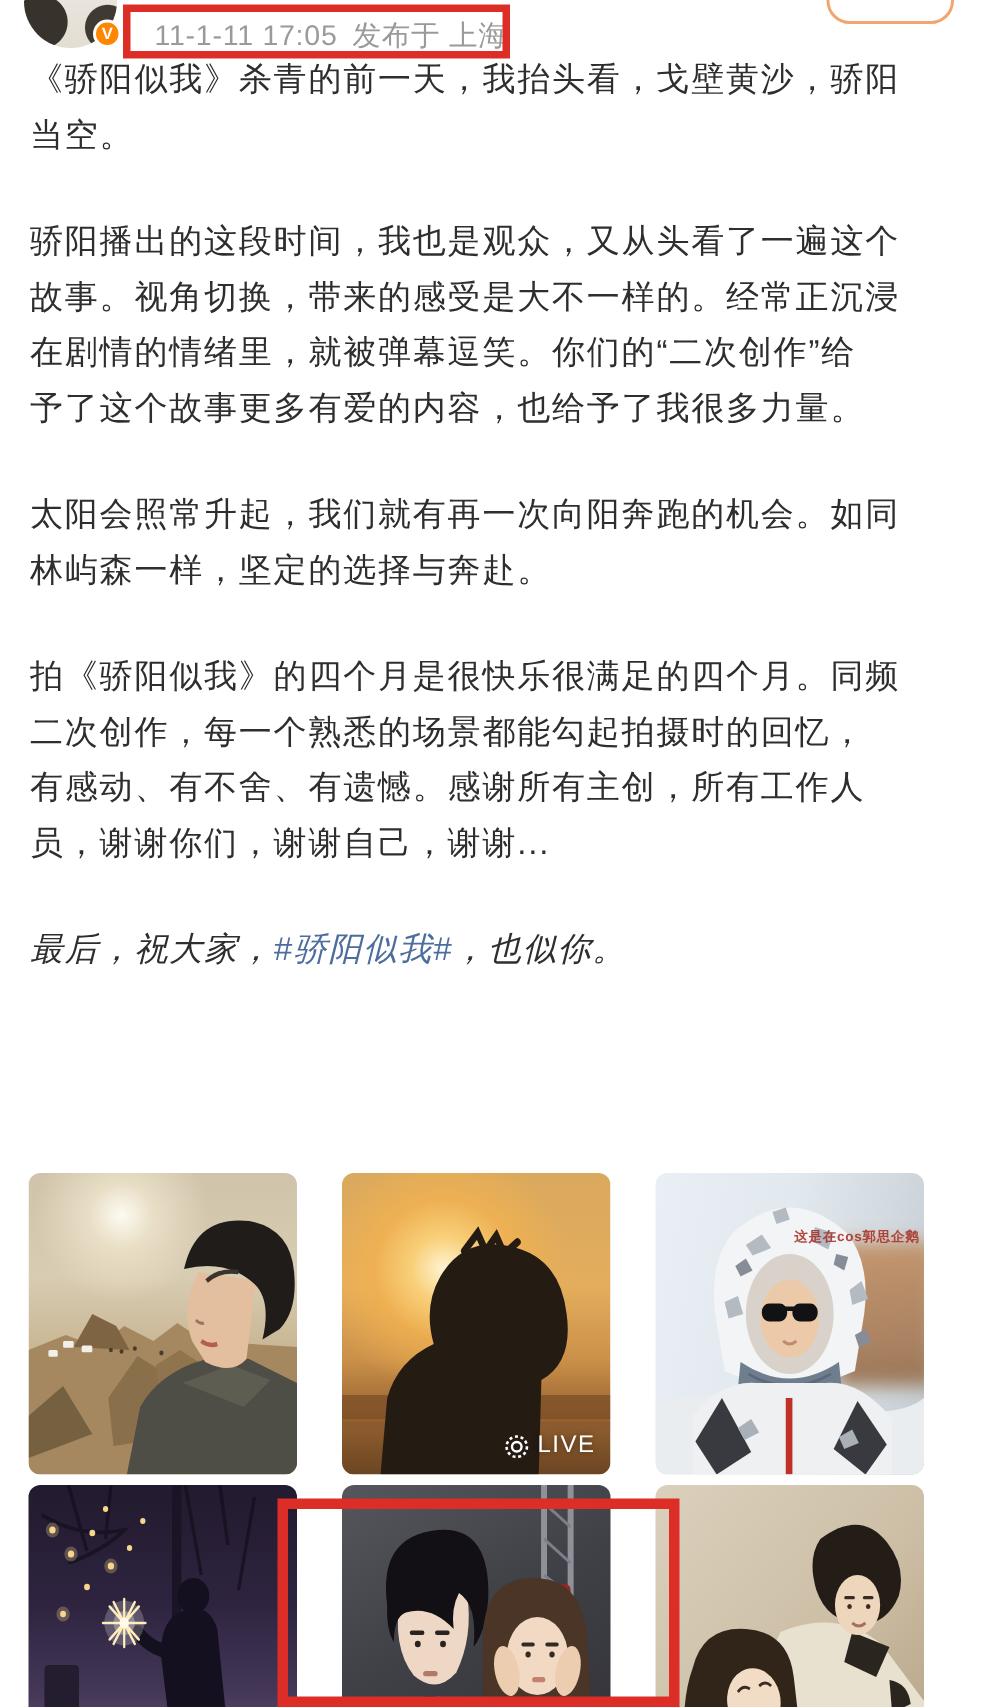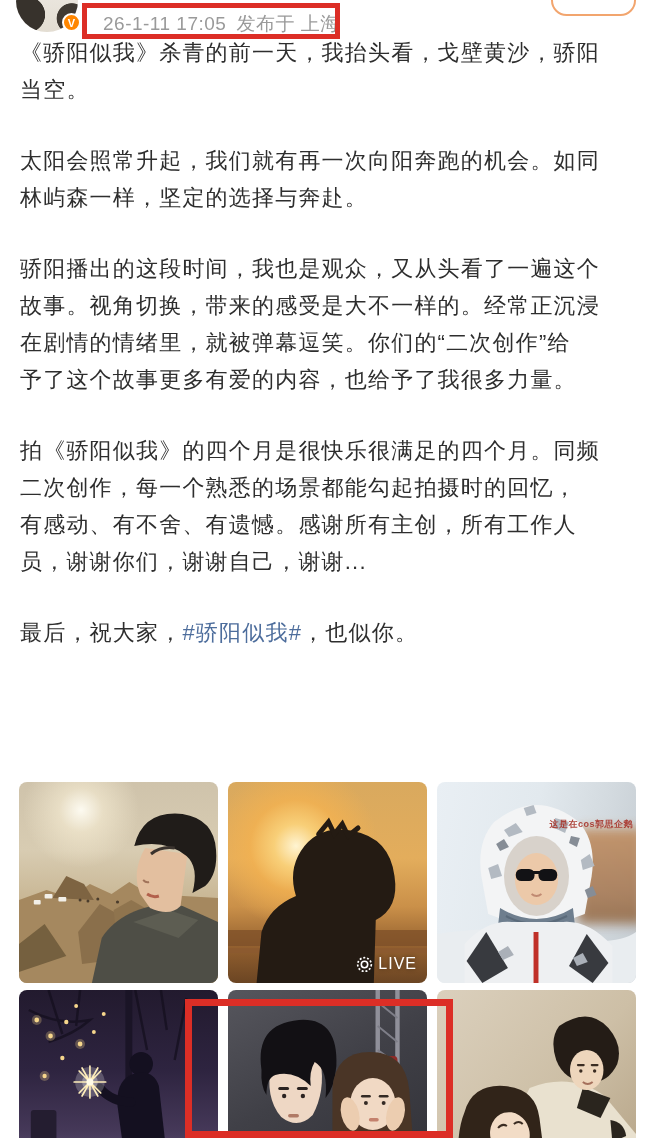--- a/index.html
+++ b/index.html
@@ -50,26 +50,26 @@
   .anno-2 { left: 185px; top: 999px; width: 268px; height: 139px; border-width: 7px; }
 
   
   .article { position: absolute; left: 20px; top: 34px; width: 622px; }
   .article p {
     font-size: 22px; line-height: 37px; color: #2e2e2e;
     letter-spacing: 1.2px;
     margin: 0 0 34px 0;
     white-space: pre-line;
   }
-  .article p.closing { margin-bottom: 13px; white-space: normal; }
+  .article p.closing { margin-bottom: 13px; white-space: normal; font-style: italic; }
   .hashtag { color: #4d6d9c; text-decoration: none; }
 
   
   .tile {
-    position: absolute; width: 199px; height: 201px;
+    position: absolute; width: 179px; height: 201px;
     border-radius: 8px; overflow: hidden;
   }
   .tile svg { position: absolute; left: 0; top: 0; width: 100%; height: 100%; }
   .t11 { left: 19px;  top: 782px; }
   .t12 { left: 228px; top: 782px; }
   .t13 { left: 437px; top: 782px; }
   .t21 { left: 19px;  top: 990px; }
   .t22 { left: 228px; top: 990px; }
   .t23 { left: 437px; top: 990px; }
 
@@ -102,33 +102,33 @@
     font-size: 9px; color: #a8352c; font-weight: bold;
     letter-spacing: 0.5px; opacity: 0.9;
   }
 </style>
 </head>
 <body>
 
 <div class="header">
   <div class="avatar"></div>
   <div class="v-badge">V</div>
-  <div class="timestamp"><span>26-1-11 17:05</span><span class="loc">发布于 上海</span></div>
+  <div class="timestamp"><span>11-1-11 17:05</span><span class="loc">发布于 上海</span></div>
   <div class="follow-partial"></div>
 </div>
 
 <div class="article">
   <p>《骄阳似我》杀青的前一天，我抬头看，戈壁黄沙，骄阳
 当空。</p>
-  <p>太阳会照常升起，我们就有再一次向阳奔跑的机会。如同
-林屿森一样，坚定的选择与奔赴。</p>
   <p>骄阳播出的这段时间，我也是观众，又从头看了一遍这个
 故事。视角切换，带来的感受是大不一样的。经常正沉浸
 在剧情的情绪里，就被弹幕逗笑。你们的“二次创作”给
 予了这个故事更多有爱的内容，也给予了我很多力量。</p>
+  <p>太阳会照常升起，我们就有再一次向阳奔跑的机会。如同
+林屿森一样，坚定的选择与奔赴。</p>
   <p>拍《骄阳似我》的四个月是很快乐很满足的四个月。同频
 二次创作，每一个熟悉的场景都能勾起拍摄时的回忆，
 有感动、有不舍、有遗憾。感谢所有主创，所有工作人
 员，谢谢你们，谢谢自己，谢谢...</p>
   <p class="closing"><span>最后，祝大家，</span><a href="#" class="hashtag">#骄阳似我#</a><span>，也似你。</span></p>
 </div>
 
 <div class="tile t11">
   <svg viewBox="0 0 202 201" preserveAspectRatio="none">
     <path d="M0,118 L28,108 L52,116 L72,102 L94,112 L112,100 L132,112 L202,116 L202,201 L0,201 Z" fill="#a5885f"></path>

